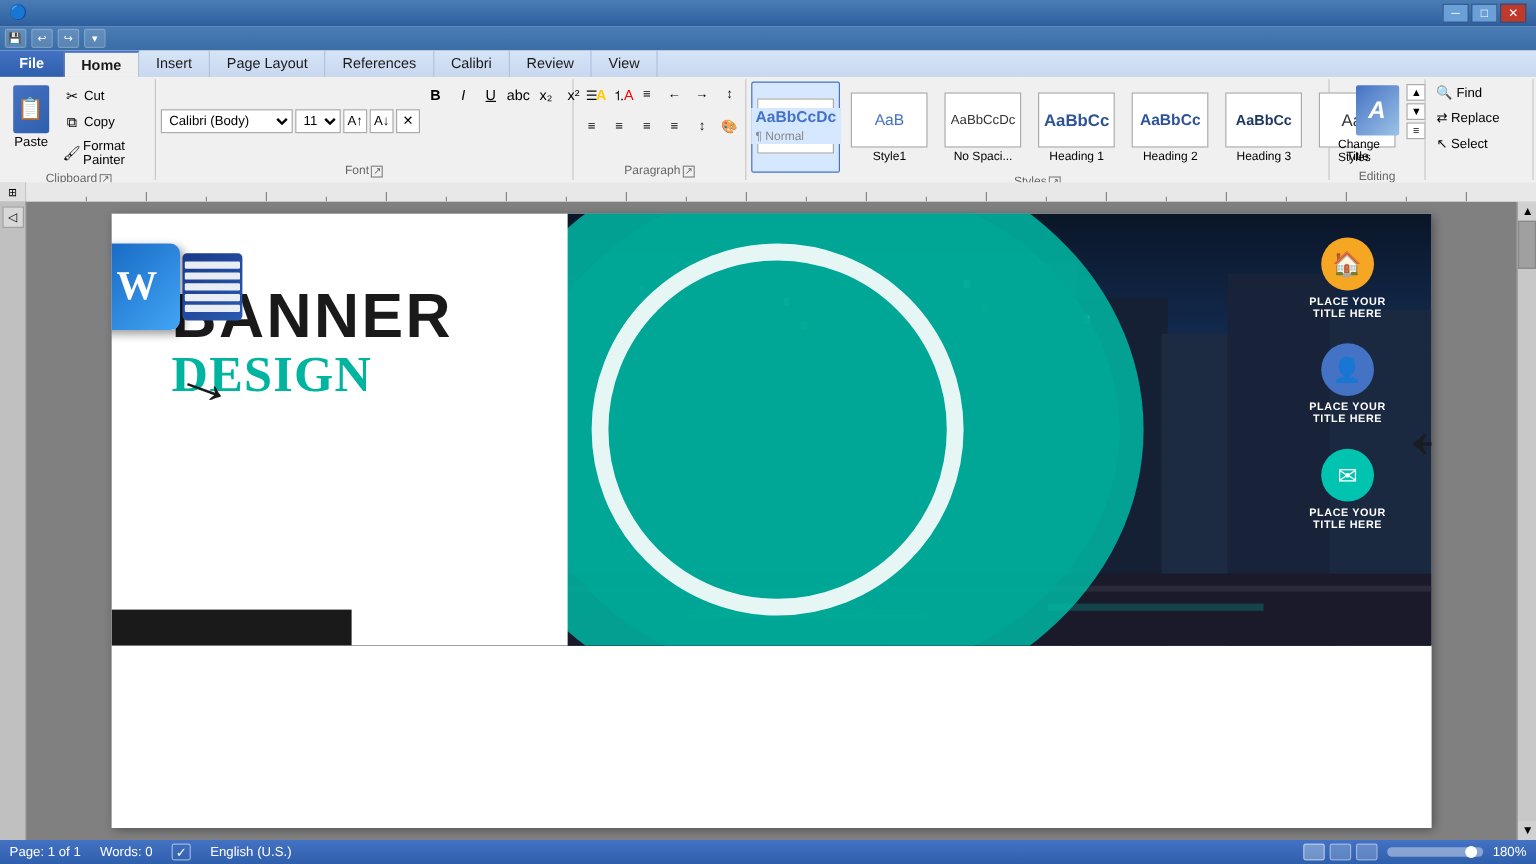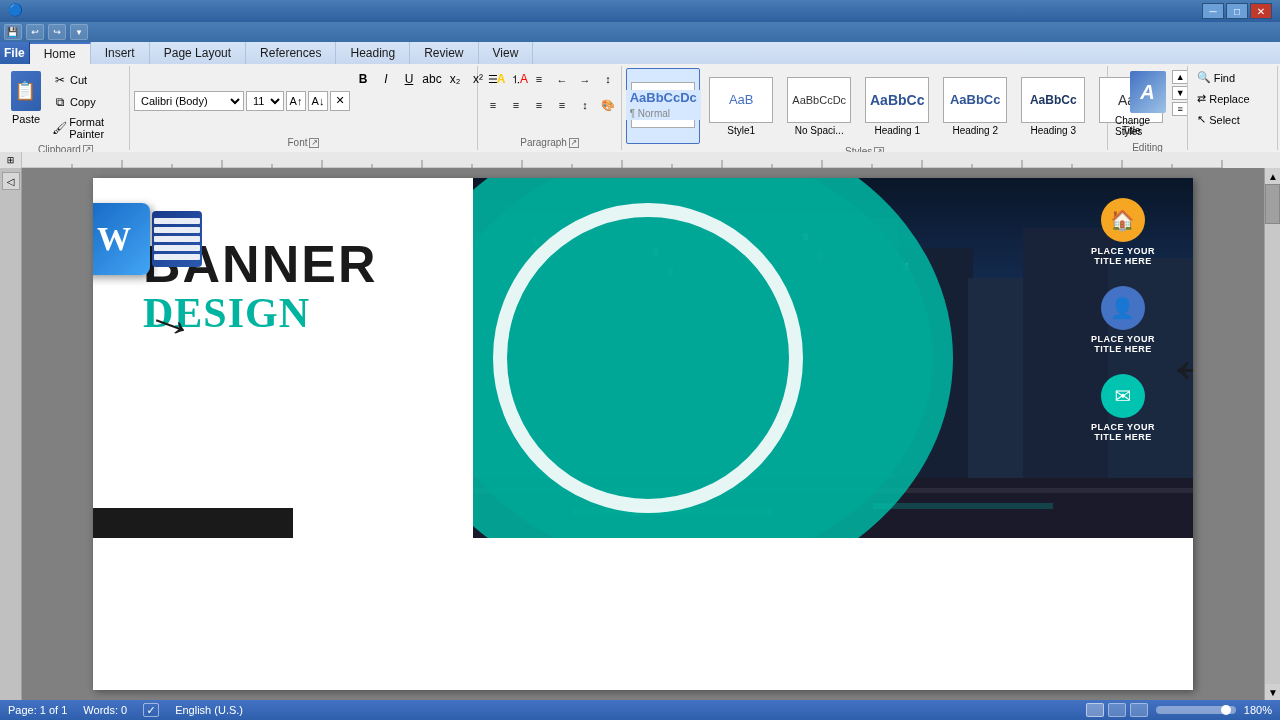--- a/index.html
+++ b/index.html
@@ -62,26 +62,26 @@
       font-size: 12px;
       color: #1a1a1a;
       cursor: pointer;
       display: flex; align-items: center;
       border-right: 1px solid #b0c4de;
     }
     .ribbon-tab.active {
       background: #f0f0f0;
       border-bottom: none;
       border-top: 2px solid #4472c4;
-      font-weight: normal;
+      font-weight: bold;
     }
 
     
     .file-btn {
-      padding: 3px 4px;
+      padding: 3px 16px;
       background: linear-gradient(to bottom, #4472c4, #2e5fac);
       color: white;
       font-size: 12px;
       font-weight: bold;
       cursor: pointer;
       display: flex; align-items: center;
       border-right: 1px solid #1a4090;
     }
 
     
@@ -525,21 +525,21 @@
   <div class="qa-btn">↪</div>
   <div class="qa-btn">▾</div>
 </div>
 
 <div class="ribbon-tabs">
   <div class="ribbon-tab file-btn">File</div>
   <div class="ribbon-tab active">Home</div>
   <div class="ribbon-tab">Insert</div>
   <div class="ribbon-tab">Page Layout</div>
   <div class="ribbon-tab">References</div>
-  <div class="ribbon-tab">Heading</div>
+  <div class="ribbon-tab">Calibri</div>
   <div class="ribbon-tab">Review</div>
   <div class="ribbon-tab">View</div>
 </div>
 
 <div class="ribbon-content">
 
   <div class="ribbon-group clipboard-group">
     <div class="ribbon-group-content">
       <div class="paste-btn">
         <div class="paste-icon">📋</div>

